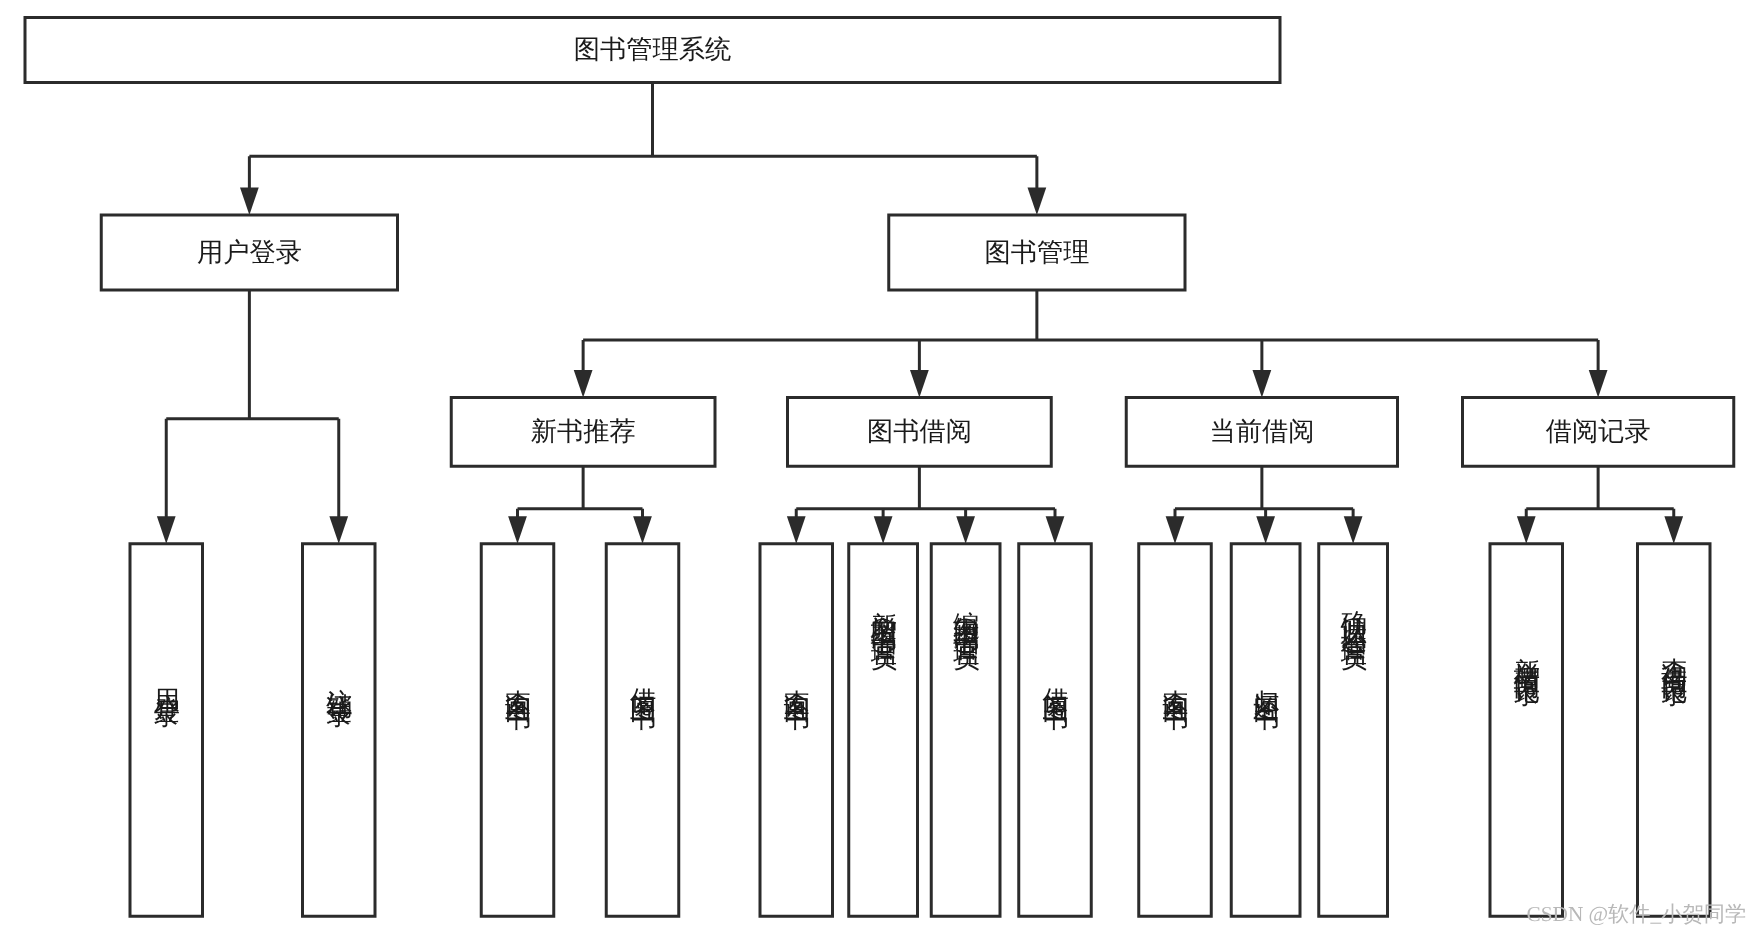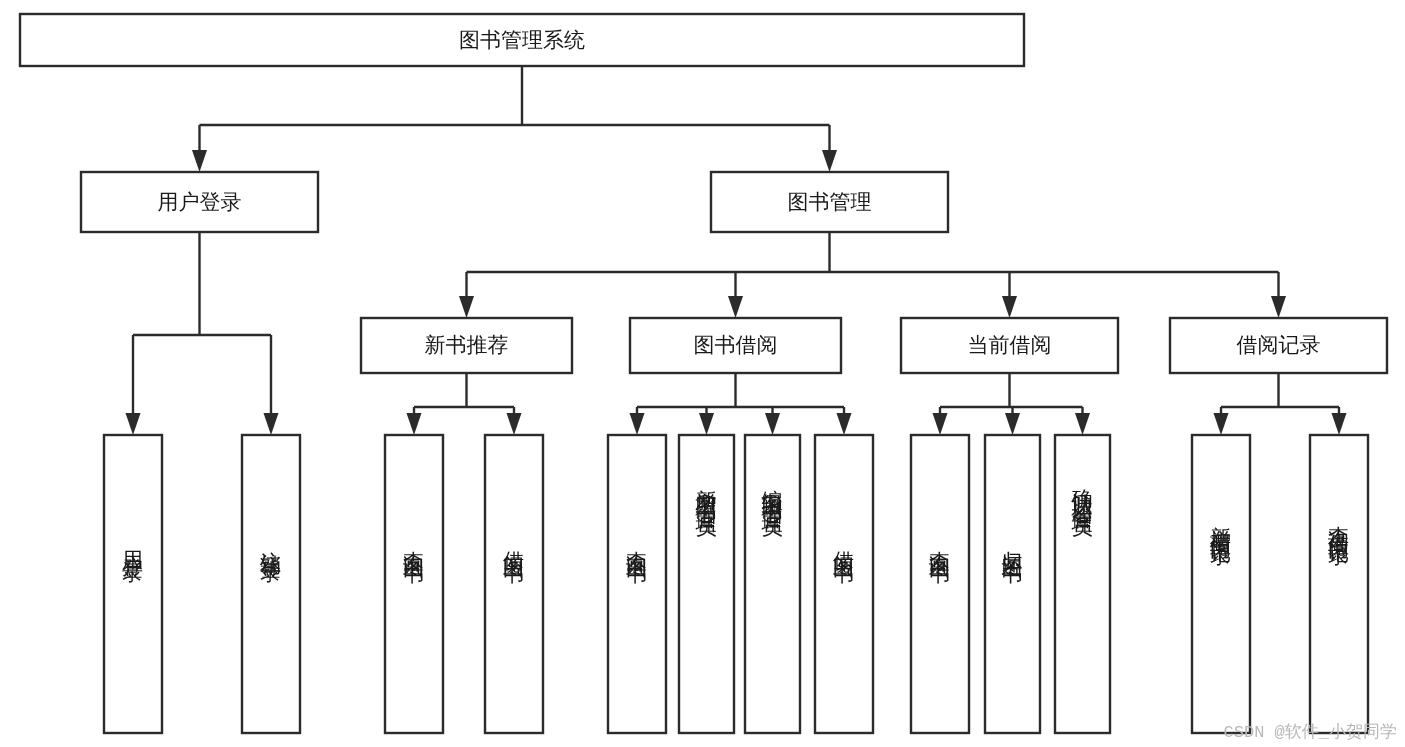--- a/index.html
+++ b/index.html
@@ -64,21 +64,21 @@
     font-size: 21px;
     line-height: 1;
     letter-spacing: 4px;
     color: #1a1a1a;
     white-space: nowrap;
   }
   .watermark {
     position: absolute;
     right: 8px;
     bottom: 4px;
-    font-family: Liberation Mono, monospace;
+    font-family: Liberation Serif, serif;
     font-size: 17px;
     color: #b8b8b8;
     white-space: nowrap;
     pointer-events: none;
   }
 </style>
 </head>
 <body>
 
 <div id="diagram-root">

